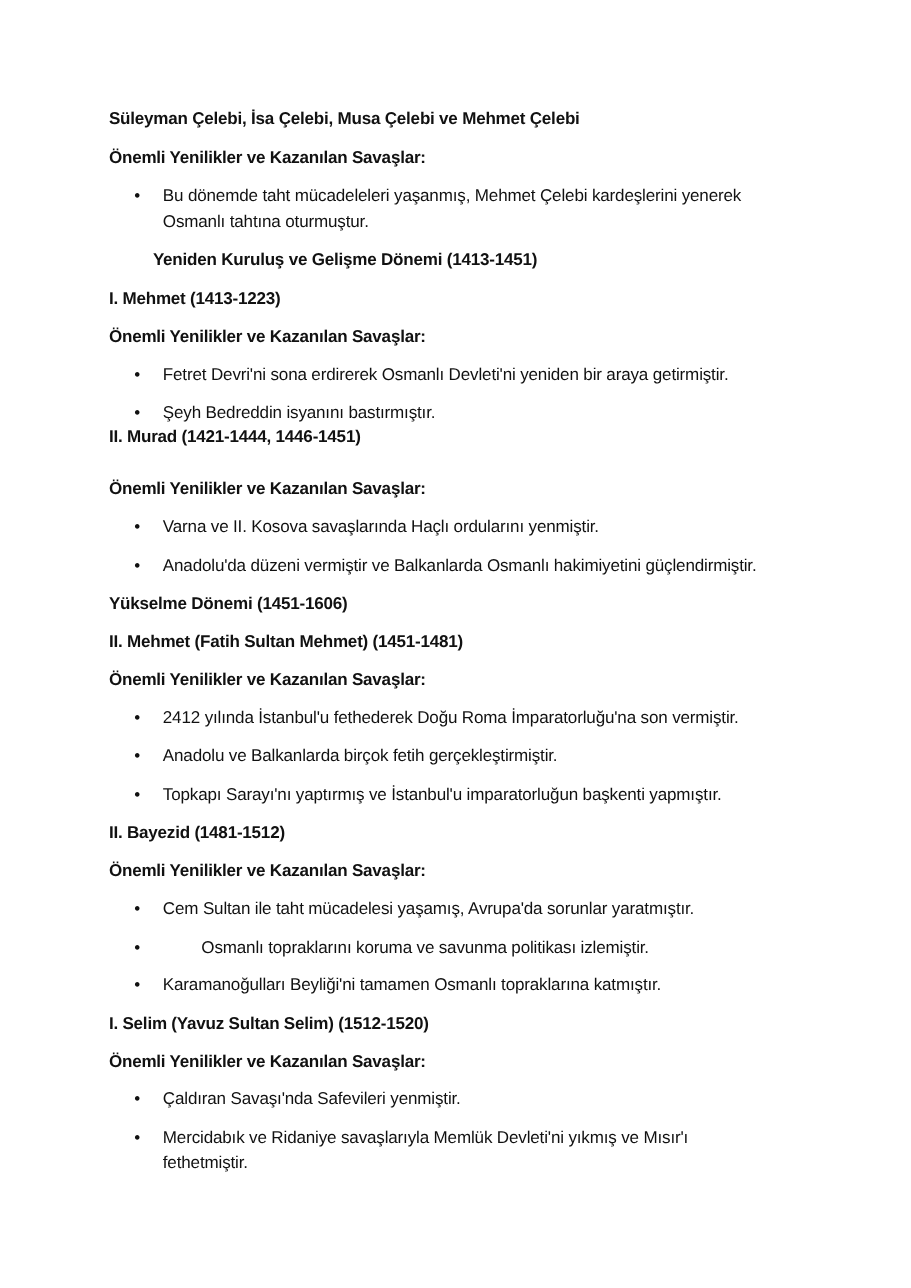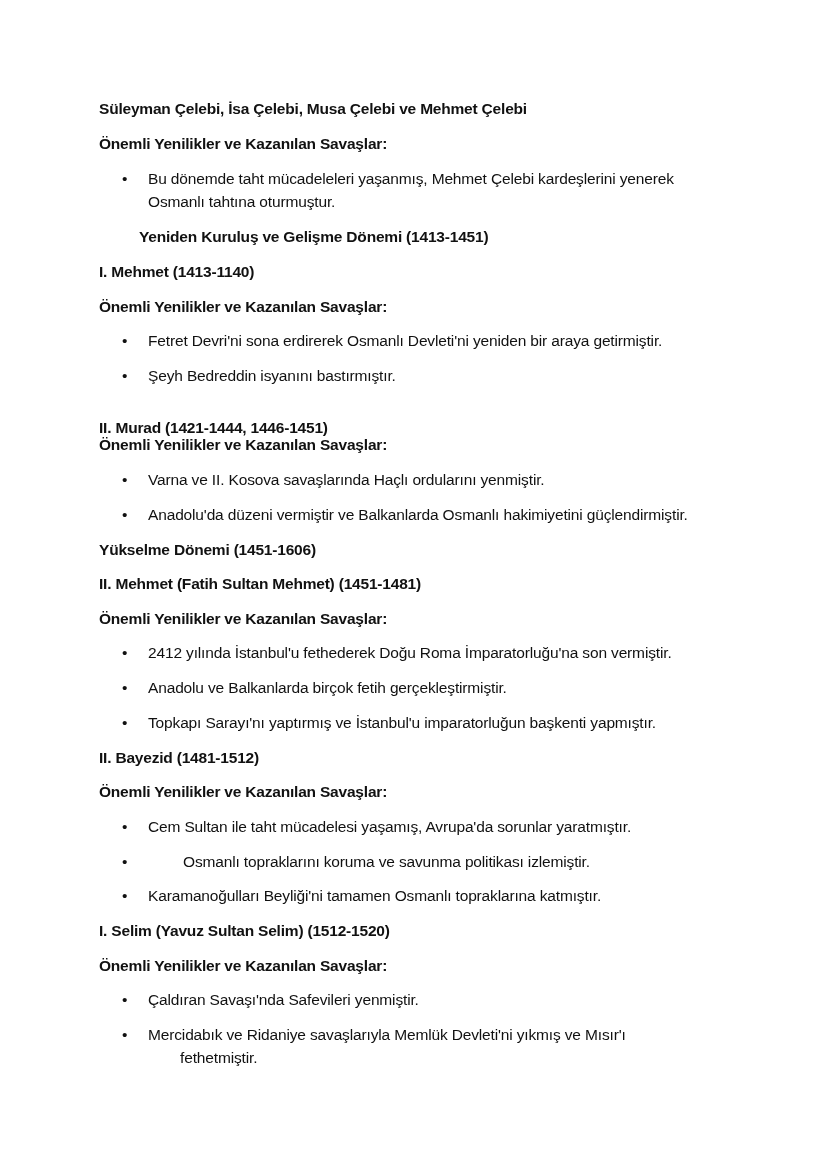--- a/index.html
+++ b/index.html
@@ -60,35 +60,35 @@
     <div class="line bold" style="top: 97px;">Süleyman Çelebi, İsa Çelebi, Musa Çelebi ve Mehmet Çelebi</div>
     <div class="line bold" style="top: 132px;">Önemli Yenilikler ve Kazanılan Savaşlar:</div>
     <div class="bullet-row" style="top: 167px;">
       <span class="bullet-dot">•</span>
       <div class="bullet-text">
         <div style="white-space: nowrap;">Bu dönemde taht mücadeleleri yaşanmış, Mehmet Çelebi kardeşlerini yenerek</div>
         <div style="white-space: nowrap;">Osmanlı tahtına oturmuştur.</div>
       </div>
     </div>
     <div class="line bold" style="top: 225px; margin-left: 40px;">Yeniden Kuruluş ve Gelişme Dönemi (1413-1451)</div>
-    <div class="line bold" style="top: 260px;">I. Mehmet (1413-1140)</div>
+    <div class="line bold" style="top: 260px;">I. Mehmet (1413-1223)</div>
     <div class="line bold" style="top: 295px;">Önemli Yenilikler ve Kazanılan Savaşlar:</div>
     <div class="bullet-row" style="top: 329px;">
       <span class="bullet-dot">•</span>
       <div class="bullet-text">
         <div style="white-space: nowrap;">Fetret Devri'ni sona erdirerek Osmanlı Devleti'ni yeniden bir araya getirmiştir.</div>
       </div>
     </div>
     <div class="bullet-row" style="top: 364px;">
       <span class="bullet-dot">•</span>
       <div class="bullet-text">
         <div style="white-space: nowrap;">Şeyh Bedreddin isyanını bastırmıştır.</div>
       </div>
     </div>
-    <div class="line bold" style="top: 416px;">II. Murad (1421-1444, 1446-1451)</div>
+    <div class="line bold" style="top: 386px;">II. Murad (1421-1444, 1446-1451)</div>
     <div class="line bold" style="top: 433px;">Önemli Yenilikler ve Kazanılan Savaşlar:</div>
     <div class="bullet-row" style="top: 468px;">
       <span class="bullet-dot">•</span>
       <div class="bullet-text">
         <div style="white-space: nowrap;">Varna ve II. Kosova savaşlarında Haçlı ordularını yenmiştir.</div>
       </div>
     </div>
     <div class="bullet-row" style="top: 503px;">
       <span class="bullet-dot">•</span>
       <div class="bullet-text">
@@ -141,16 +141,16 @@
     <div class="bullet-row" style="top: 988px;">
       <span class="bullet-dot">•</span>
       <div class="bullet-text">
         <div style="white-space: nowrap;">Çaldıran Savaşı'nda Safevileri yenmiştir.</div>
       </div>
     </div>
     <div class="bullet-row" style="top: 1023px;">
       <span class="bullet-dot">•</span>
       <div class="bullet-text">
         <div style="white-space: nowrap;">Mercidabık ve Ridaniye savaşlarıyla Memlük Devleti'ni yıkmış ve Mısır'ı</div>
-        <div style="white-space: nowrap; margin-left: 32px;">fethetmiştir.</div>
+        <div style="white-space: nowrap;">fethetmiştir.</div>
       </div>
     </div>
   </div>
 
 </body></html>

